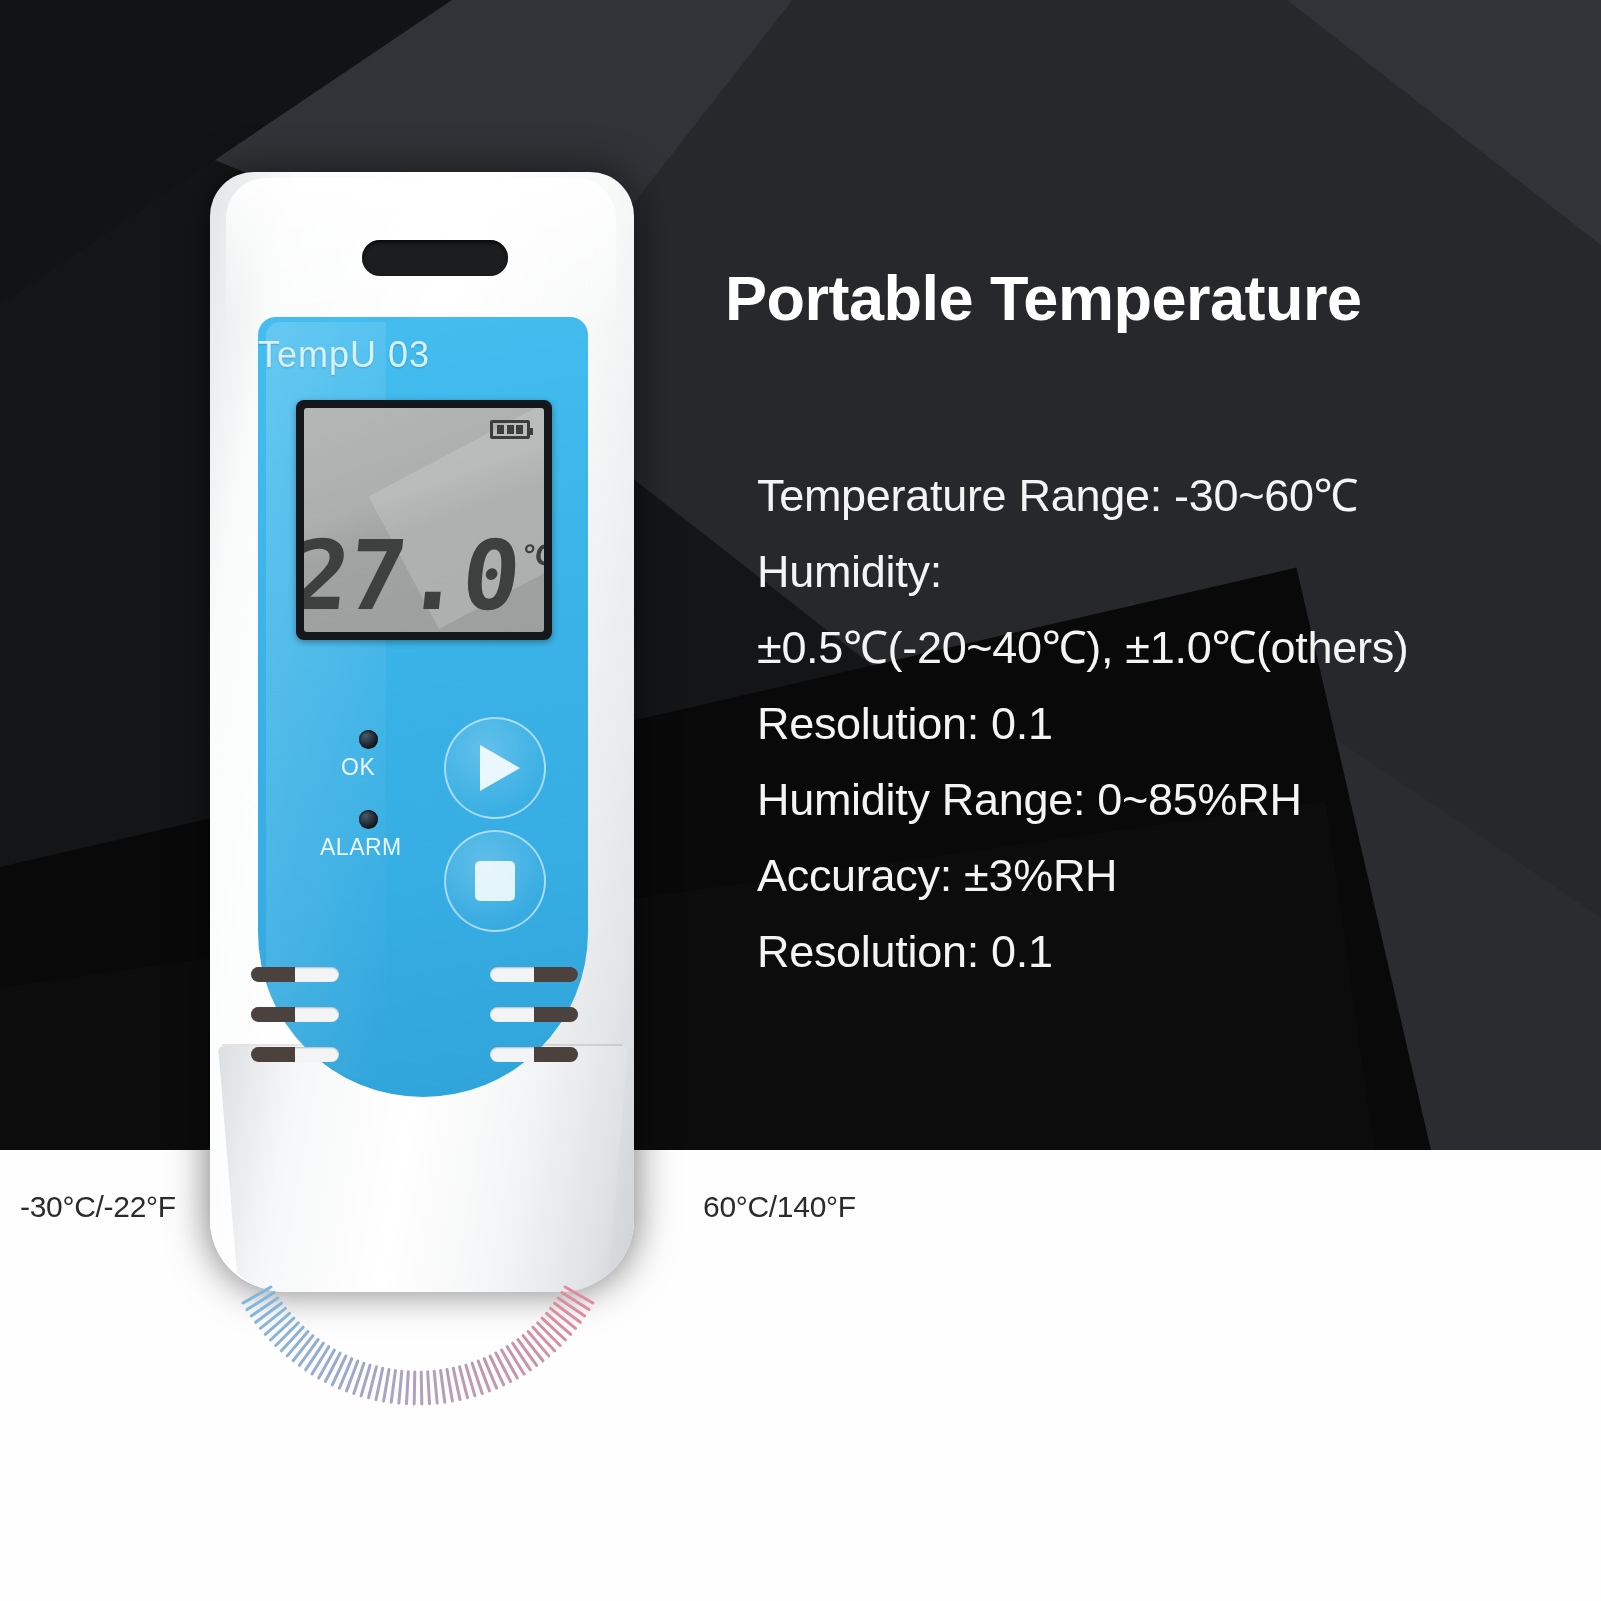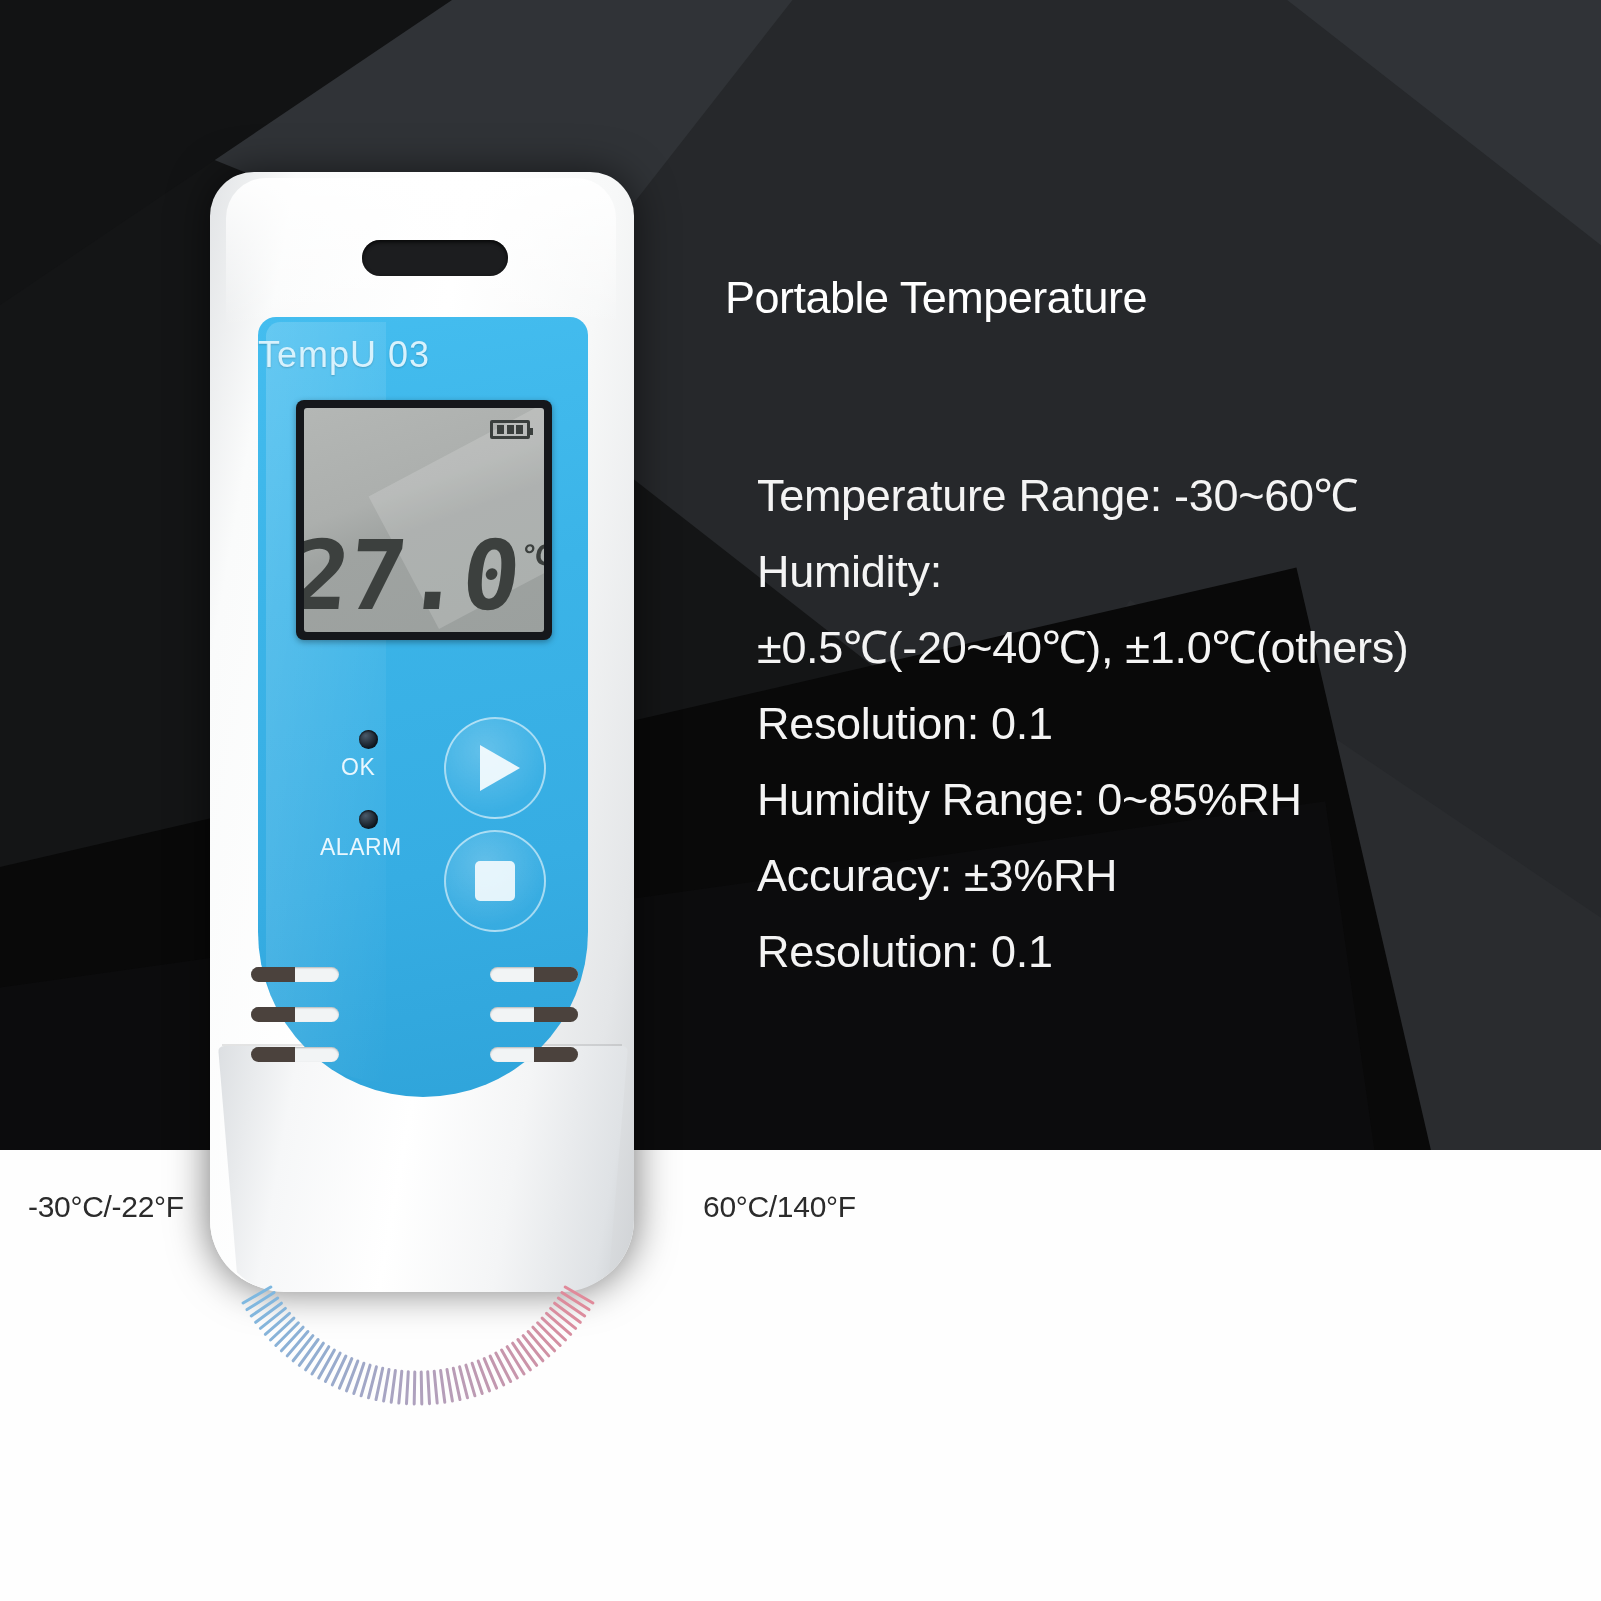--- a/index.html
+++ b/index.html
@@ -99,29 +99,29 @@
   .glyph-stop{width:40px;height:40px;background:rgba(255,255,255,.85);border-radius:5px;}
 
   
   .vent{position:absolute;width:88px;height:15px;border-radius:8px;overflow:hidden;
     box-shadow:inset 0 1px 2px rgba(0,0,0,.25);background:#f2f4f5;}
   .vent .dark{position:absolute;top:0;width:50%;height:100%;background:#4b423d;}
   .vent.left .dark{left:0;}
   .vent.right .dark{right:0;}
 
   
-  .headline{position:absolute;left:725px;top:252px;width:830px;color:#ffffff;font-weight:400;
-    font-size:45px;line-height:92px;letter-spacing:-.5px;}
+  .headline{position:absolute;left:725px;top:252px;width:830px;color:#ffffff;font-weight:700;
+    font-size:63px;line-height:92px;letter-spacing:-.5px;}
   .specs{position:absolute;left:733px;top:458px;width:830px;color:#f4f4f4;font-weight:400;
     font-size:45px;line-height:76px;letter-spacing:-.3px;margin-left:24px;}
 
   
   .gauge{position:absolute;left:0;top:1150px;width:900px;height:320px;}
   .gauge-label{position:absolute;color:#2b2b2b;font-size:30px;letter-spacing:-.3px;}
-  .lab-cold{left:28px;top:1190px;}
+  .lab-cold{left:20px;top:1190px;}
   .lab-hot{left:682px;top:1190px;margin-left:21px;}
 </style>
 </head>
 <body>
 
 <div class="stage">
 
   <div class="dark-bg">
     <div class="facet f1"></div>
     <div class="facet f2"></div>

